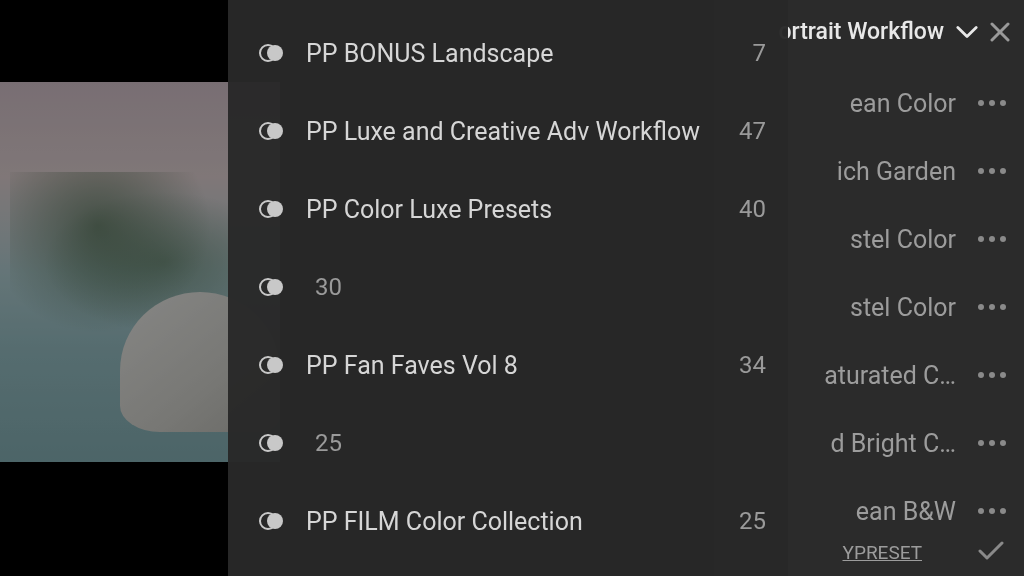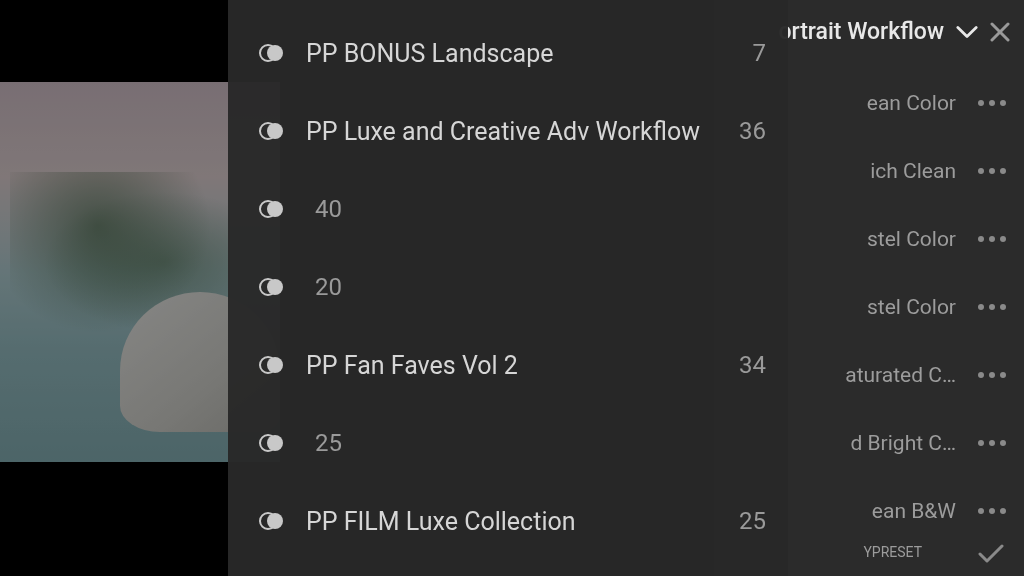--- a/index.html
+++ b/index.html
@@ -85,21 +85,21 @@
 }
 .preset-row {
   display: flex;
   align-items: center;
   justify-content: space-between;
   padding: 0 18px 0 0;
   height: 68px;
 }
 .preset-label {
   color: #9c9c9c;
-  font-size: 21px;
+  font-size: 25px;
   font-weight: 400;
   white-space: nowrap;
   overflow: hidden;
   text-overflow: ellipsis;
   text-align: right;
   flex: 1;
   padding-right: 22px;
 }
 .dots {
   display: flex;
@@ -113,21 +113,22 @@
 }
 .bottom-row {
   position: absolute;
   bottom: 12px;
   right: 20px;
   display: flex;
   gap: 56px;
 }
 .bottom-label {
   color: #9c9c9c;
-  font-size: 14px;
+  font-size: 19px;
+  text-decoration: underline;
 }
 .check {
   width: 26px;
   height: 20px;
 }
 
 
 .group-panel {
   position: absolute;
   top: 0;
@@ -195,21 +196,21 @@
 
   <div class="preset-row">
     <div class="preset-label">ean Color</div>
     <div class="dots">
         <span></span>
         <span></span>
         <span></span>
       </div>
   </div>
   <div class="preset-row">
-    <div class="preset-label">ich Clean</div>
+    <div class="preset-label">ich Garden</div>
     <div class="dots">
         <span></span>
         <span></span>
         <span></span>
       </div>
   </div>
   <div class="preset-row">
     <div class="preset-label">stel Color</div>
     <div class="dots">
         <span></span>
@@ -270,62 +271,63 @@
     <div class="group-count">7</div>
   </div>
   <div class="group-row">
     <div class="group-icon">
       <svg viewBox="0 0 26 26">
           <circle cx="10" cy="13" r="8" fill="none" stroke="#c8c8c8" stroke-width="2"></circle>
           <circle cx="17" cy="13" r="8" fill="#c8c8c8"></circle>
         </svg>
     </div>
     <div class="group-name">PP Luxe and Creative Adv Workflow</div>
-    <div class="group-count">36</div>
-  </div>
-  <div class="group-row">
-    <div class="group-icon">
-      <svg viewBox="0 0 26 26">
-          <circle cx="10" cy="13" r="8" fill="none" stroke="#c8c8c8" stroke-width="2"></circle>
-          <circle cx="17" cy="13" r="8" fill="#c8c8c8"></circle>
-        </svg>
-    </div>
+    <div class="group-count">47</div>
+  </div>
+  <div class="group-row">
+    <div class="group-icon">
+      <svg viewBox="0 0 26 26">
+          <circle cx="10" cy="13" r="8" fill="none" stroke="#c8c8c8" stroke-width="2"></circle>
+          <circle cx="17" cy="13" r="8" fill="#c8c8c8"></circle>
+        </svg>
+    </div>
+    <div class="group-name">PP Color Luxe Presets</div>
     <div class="group-count">40</div>
   </div>
   <div class="group-row">
     <div class="group-icon">
       <svg viewBox="0 0 26 26">
           <circle cx="10" cy="13" r="8" fill="none" stroke="#c8c8c8" stroke-width="2"></circle>
           <circle cx="17" cy="13" r="8" fill="#c8c8c8"></circle>
         </svg>
     </div>
-    <div class="group-count">20</div>
-  </div>
-  <div class="group-row">
-    <div class="group-icon">
-      <svg viewBox="0 0 26 26">
-          <circle cx="10" cy="13" r="8" fill="none" stroke="#c8c8c8" stroke-width="2"></circle>
-          <circle cx="17" cy="13" r="8" fill="#c8c8c8"></circle>
-        </svg>
-    </div>
-    <div class="group-name">PP Fan Faves Vol 2</div>
+    <div class="group-count">30</div>
+  </div>
+  <div class="group-row">
+    <div class="group-icon">
+      <svg viewBox="0 0 26 26">
+          <circle cx="10" cy="13" r="8" fill="none" stroke="#c8c8c8" stroke-width="2"></circle>
+          <circle cx="17" cy="13" r="8" fill="#c8c8c8"></circle>
+        </svg>
+    </div>
+    <div class="group-name">PP Fan Faves Vol 8</div>
     <div class="group-count">34</div>
   </div>
   <div class="group-row">
     <div class="group-icon">
       <svg viewBox="0 0 26 26">
           <circle cx="10" cy="13" r="8" fill="none" stroke="#c8c8c8" stroke-width="2"></circle>
           <circle cx="17" cy="13" r="8" fill="#c8c8c8"></circle>
         </svg>
     </div>
     <div class="group-count">25</div>
   </div>
   <div class="group-row">
     <div class="group-icon">
       <svg viewBox="0 0 26 26">
           <circle cx="10" cy="13" r="8" fill="none" stroke="#c8c8c8" stroke-width="2"></circle>
           <circle cx="17" cy="13" r="8" fill="#c8c8c8"></circle>
         </svg>
     </div>
-    <div class="group-name">PP FILM Luxe Collection</div>
+    <div class="group-name">PP FILM Color Collection</div>
     <div class="group-count">25</div>
   </div>
 </div>
 
 </body></html>

